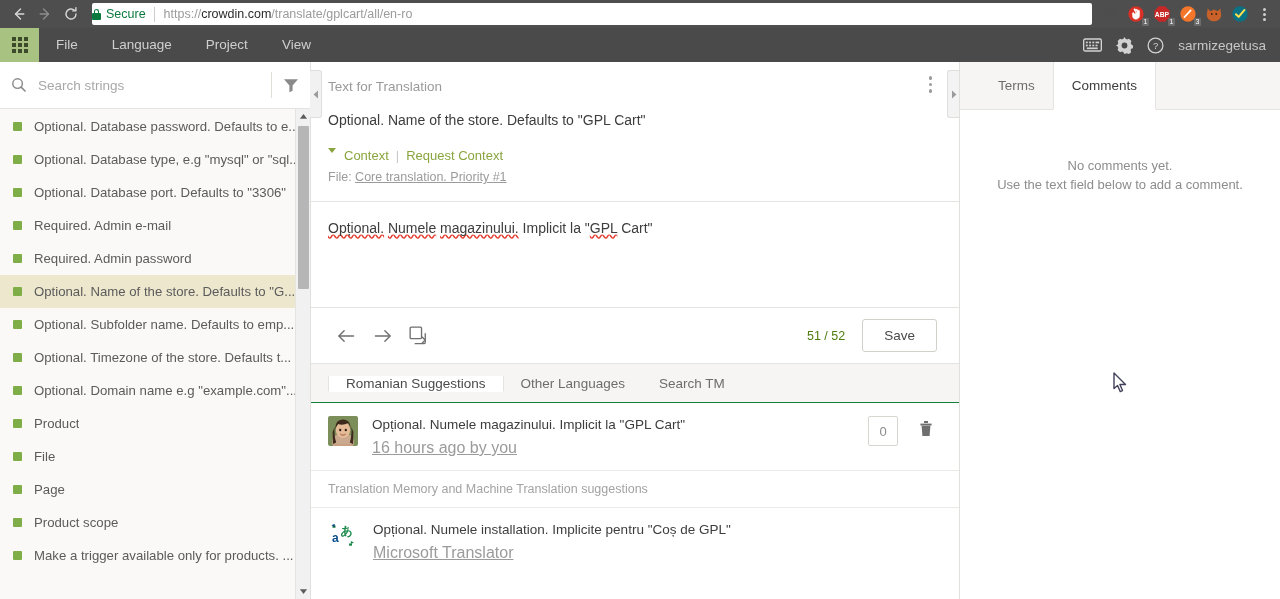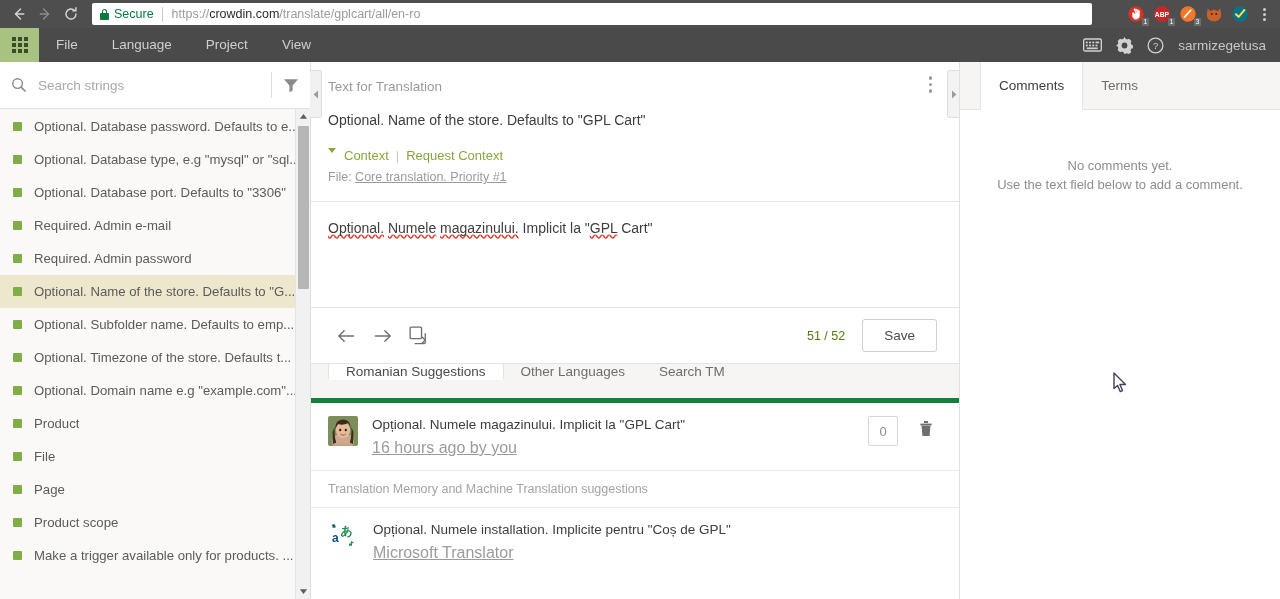--- a/index.html
+++ b/index.html
@@ -17,21 +17,21 @@
     position: relative;
   }
   .nav-btn {
     width: 26px; height: 26px; display: flex; align-items: center;
     justify-content: center; color: #9a9a9a; font-size: 16px; line-height: 1;
   }
   .nav-btn.enabled { color: #d8d8d8; }
   .nav-btn svg { display: block; }
   .urlbar {
     flex: 1; height: 22px; background: #fff; border-radius: 2px;
-    display: flex; align-items: center; padding: 0 8px; margin: 0 6px 0 8px;
+    display: flex; align-items: center; padding: 0 0; margin: 0 6px 0 8px;
     font-size: 12.5px; overflow: hidden;
   }
   .lock-ico { width: 9px; height: 11px; position: relative; margin-right: 5px; flex: 0 0 auto; }
   .lock-ico .body { position: absolute; bottom: 0; left: 0; width: 9px; height: 7px; background: #0a7a3f; border-radius: 1px; }
   .lock-ico .shackle { position: absolute; top: 0; left: 2px; width: 5px; height: 5px; border: 1.5px solid #0a7a3f; border-bottom: none; border-radius: 3px 3px 0 0; }
   .secure-txt { color: #0a7a3f; font-size: 12.5px; margin-right: 8px; }
   .url-sep { width: 1px; height: 15px; background: #ccc; margin-right: 9px; }
   .url-dim { color: #9b9b9b; }
   .url-strong { color: #2b2b2b; }
   .star-btn { width: 26px; height: 26px; display: flex; align-items: center; justify-content: center; }
@@ -114,21 +114,21 @@
 
   .editor-bar { height: 56px; border-top: 1px solid #e6e4e0; display: flex; align-items: center; padding: 0 22px 0 17px; margin-top: 20px; }
   .ed-ico { width: 36px; height: 36px; display: flex; align-items: center; justify-content: center; color: #6f6f6f; }
   .counter { margin-left: auto; font-size: 12.5px; color: #4d7c0f; margin-right: 17px; }
   .save-btn {
     border: 1px solid #d2d0cb; background: #fff; border-radius: 3px;
     padding: 8px 21px; font-size: 13.5px; color: #4a4a4a;
     font-family: "Liberation Sans", sans-serif; cursor: pointer;
   }
 
-  .sugg-tabs { display: flex; background: #f6f5f3; border-top: 1px solid #e6e4e0; border-bottom: 5px solid #15803d; height: 40px; align-items: flex-start; padding-left: 17px; }
+  .sugg-tabs { display: flex; background: #f6f5f3; border-top: 1px solid #e6e4e0; border-bottom: 1px solid #15803d; height: 40px; align-items: center; padding-left: 17px; }
   .sugg-tab { padding: 0 17px; display: flex; align-items: center; font-size: 13.5px; color: #6d6d6d; position: relative; }
   .sugg-tab.active { background: #fff; border-left: 1px solid #e6e4e0; border-right: 1px solid #e6e4e0; margin-bottom: -1px; border-bottom: 1px solid #fff; color: #4a4a4a; }
 
   .sugg-row { display: flex; align-items: flex-start; padding: 13px 22px 13px 17px; border-bottom: 1px solid #eceae6; }
   .avatar { width: 30px; height: 30px; flex: 0 0 auto; margin-right: 14px; border-radius: 2px; overflow: hidden; }
   .sugg-body { flex: 1; min-width: 0; }
   .sugg-text { font-size: 13.5px; color: #3d3d3d; line-height: 18px; }
   .sugg-meta { font-size: 16px; color: #9b9b9b; margin-top: 5px; text-decoration: underline; }
   .vote-box { width: 30px; height: 30px; border: 1px solid #d8d6d1; border-radius: 2px; display: flex; align-items: center; justify-content: center; font-size: 13px; color: #8a8a8a; margin-right: 17px; flex: 0 0 auto; }
   .trash-btn { width: 22px; display: flex; align-items: center; justify-content: center; flex: 0 0 auto; padding-top: 4px; }
@@ -483,22 +483,22 @@
       </span>
       <span class="sugg-body">
         <span class="sugg-text" style="display:block">Opțional. Numele installation. Implicite pentru "Coș de GPL"</span>
         <span class="sugg-meta" style="display:block">Microsoft Translator</span>
       </span>
     </div>
   </div>
 
   <div class="right-panel">
     <div class="cm-tabs" id="cm-tabs">
+        <div class="cm-tab">Terms</div>
         <div class="cm-tab active">Comments</div>
-        <div class="cm-tab">Terms</div>
       </div>
     <div class="cm-empty">
       <div>No comments yet.</div>
       <div>Use the text field below to add a comment.</div>
     </div>
   </div>
 </div>
 
 <span class="cursor" style="left: 1113px; top: 372px;">
   <svg width="16" height="22" viewBox="0 0 16 22">

